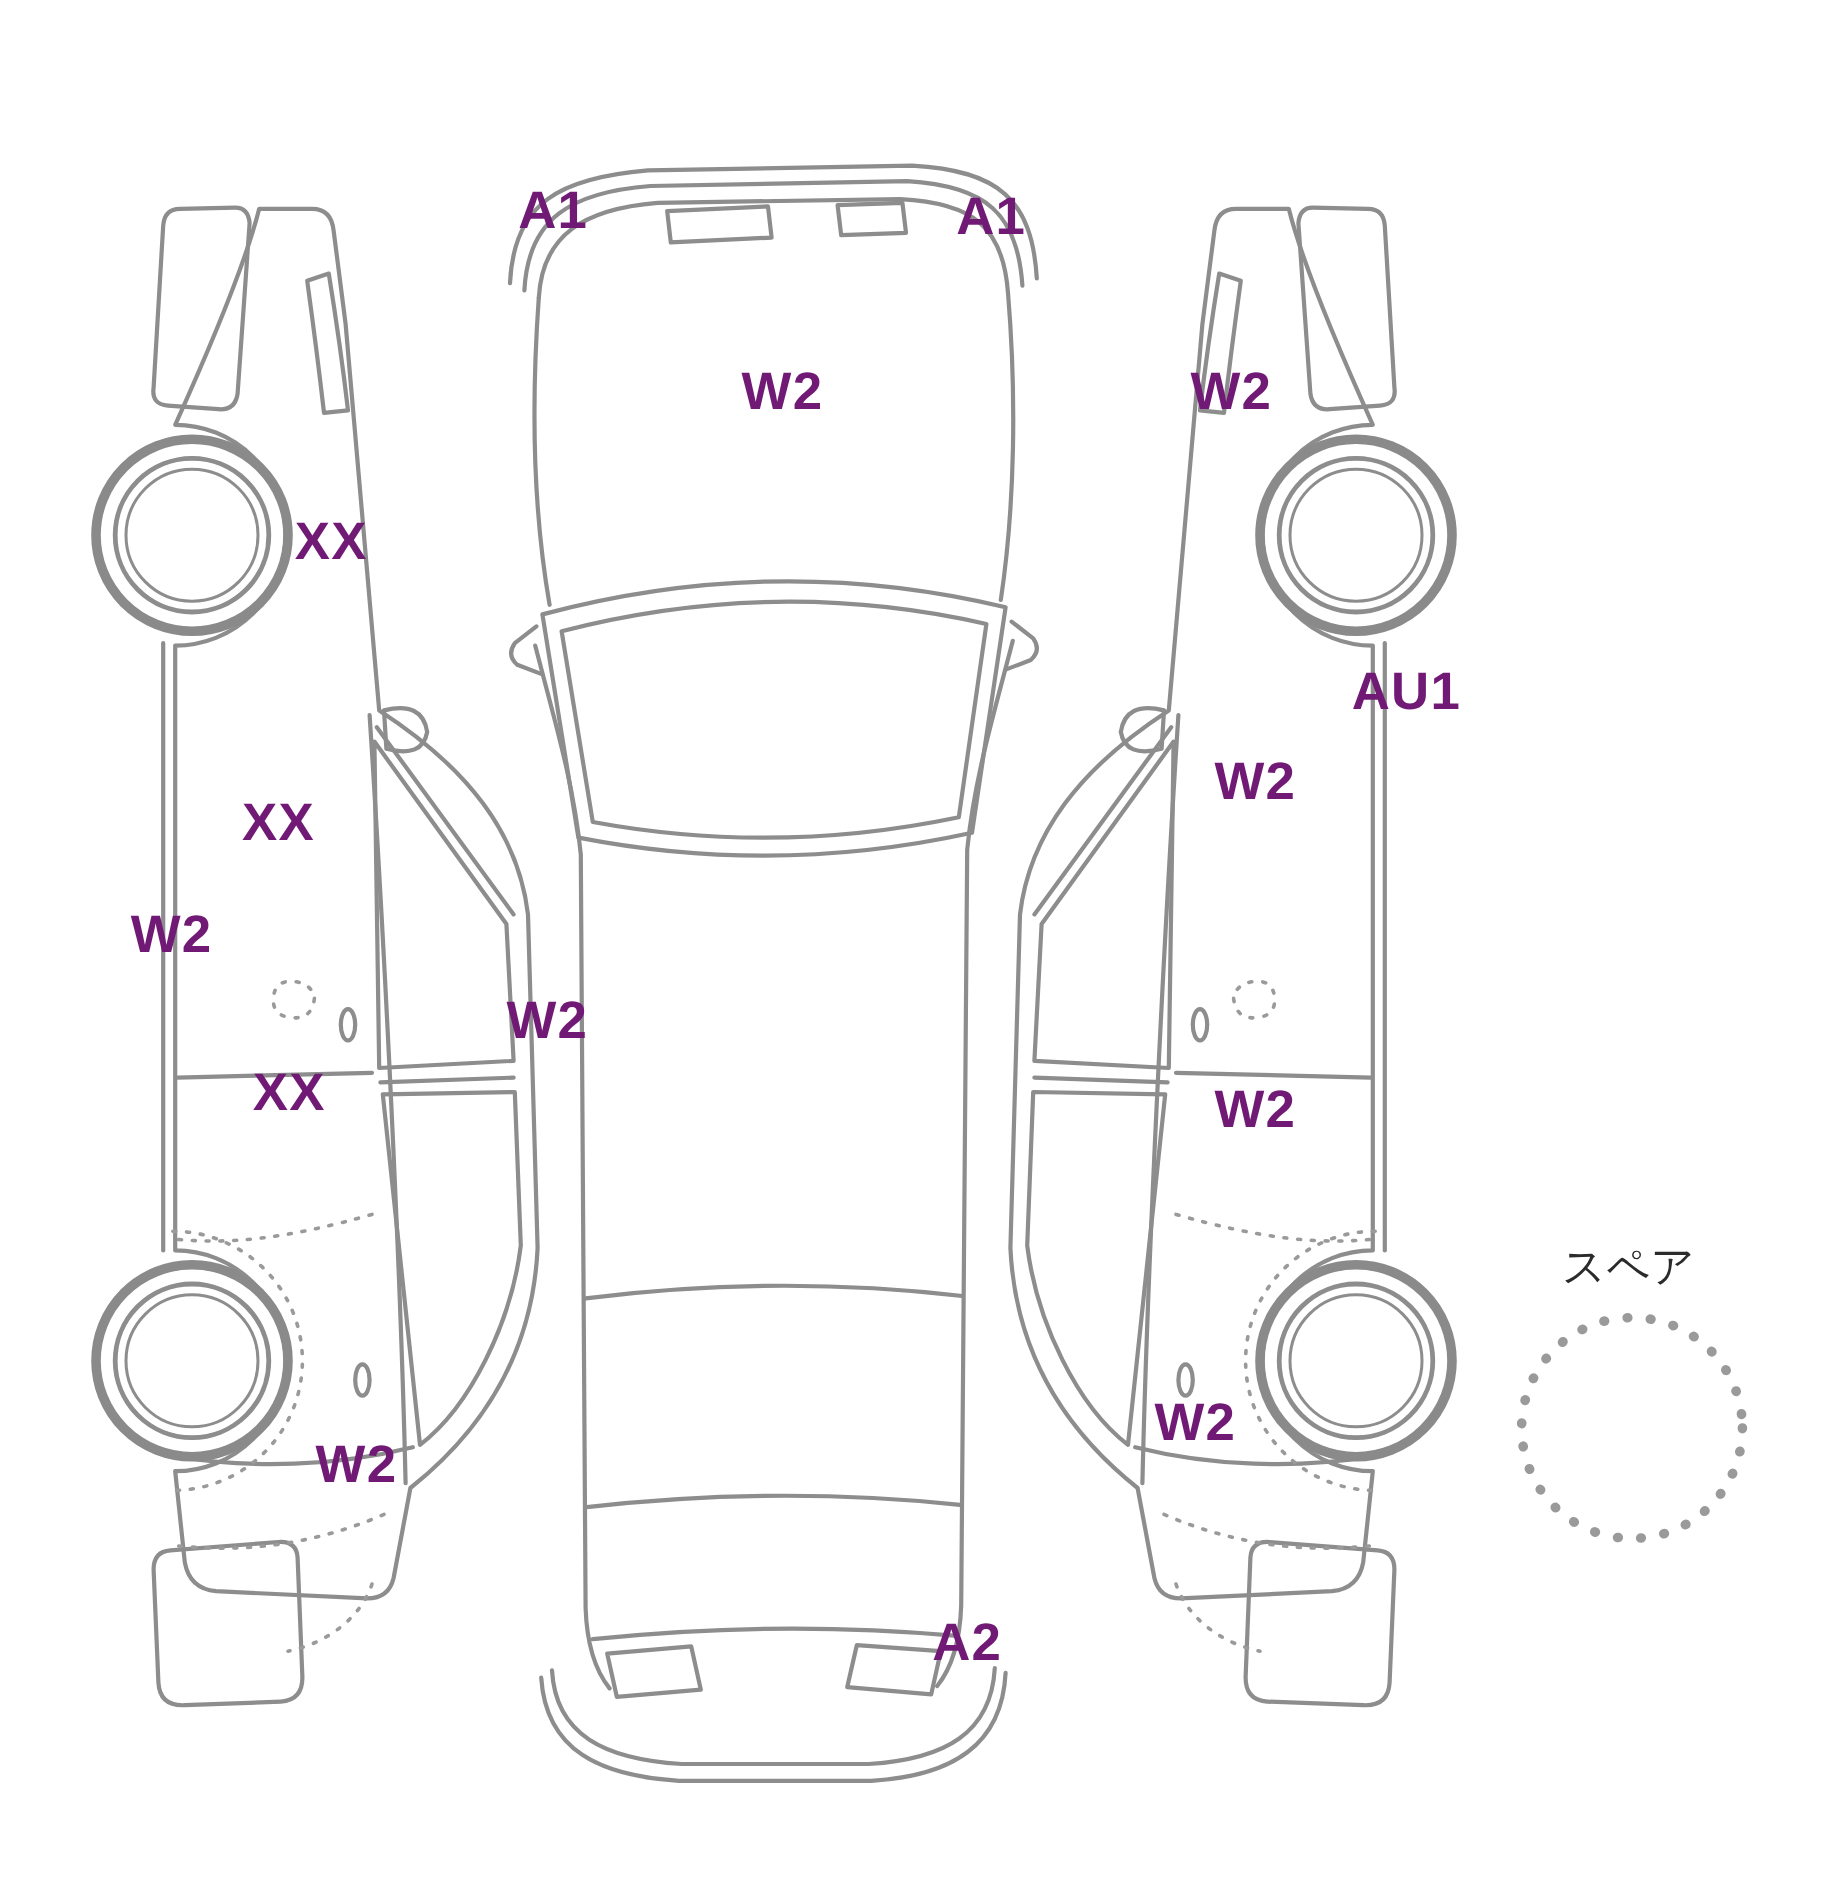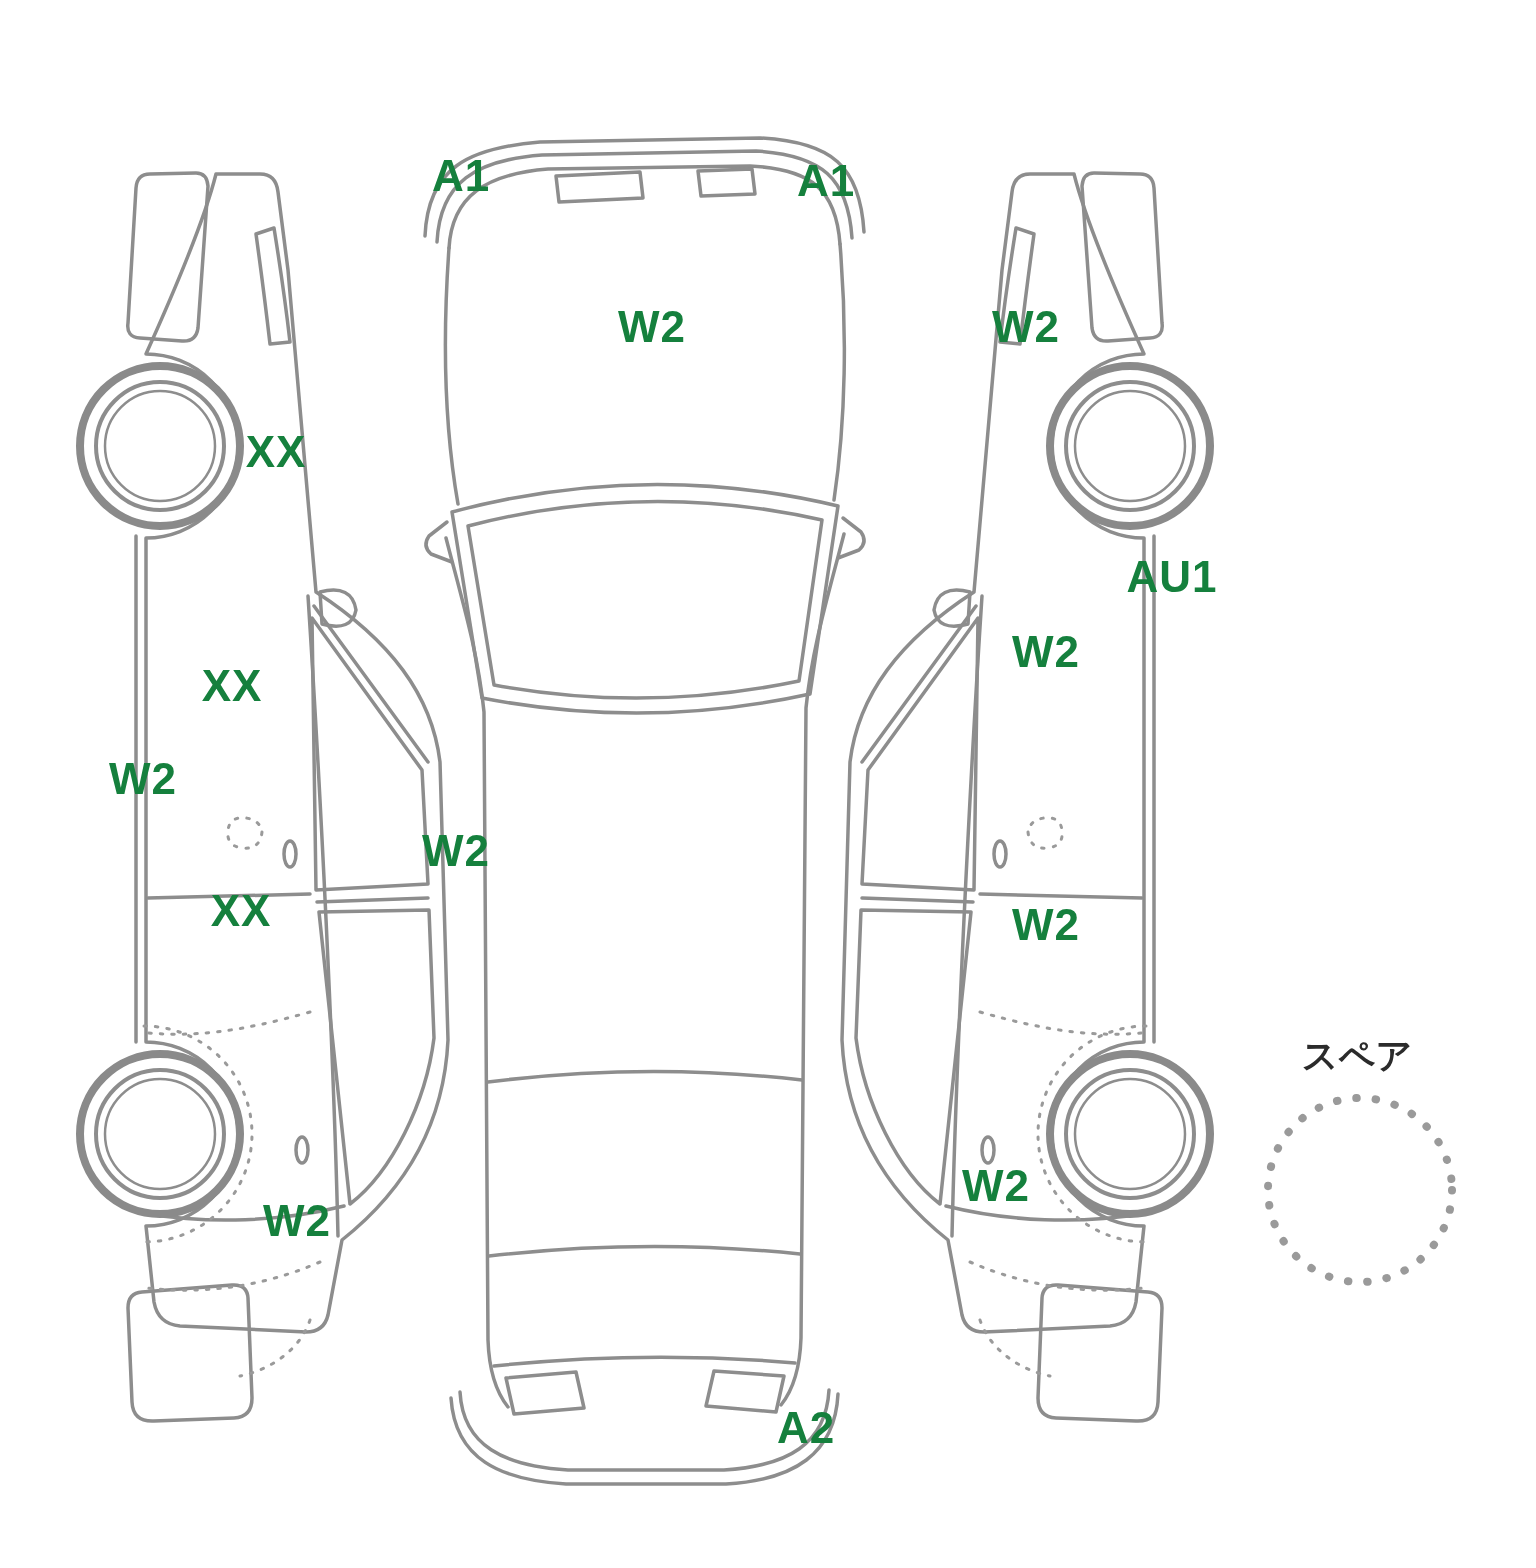--- a/index.html
+++ b/index.html
@@ -13,26 +13,26 @@
     fill:none; stroke:#8d8d8d; stroke-width:3.5;
     stroke-linecap:round; stroke-linejoin:round;
   }
   #car-svg .dots { stroke-dasharray:2.5 9; stroke-width:3; stroke:#9a9a9a; }
   #car-svg .tire  { stroke-width:8;   stroke:#8a8a8a; }
   #car-svg .rim   { stroke-width:4; }
   #car-svg .hub   { stroke-width:2.5; }
   #car-svg .spare-dots { stroke-dasharray:0.5 19; stroke-width:8; stroke-linecap:round; stroke:#9a9a9a; }
   .mark {
     position:absolute; transform:translate(-50%,-50%);
-    font-size:44px; font-weight:600; color:#15803d;
+    font-size:44px; font-weight:600; color:#701a75;
     letter-spacing:1px; white-space:nowrap;
   }
   .spare-label {
     position:absolute; transform:translate(-50%,-50%);
-    font-size:36px; font-weight:700; color:#2b2b2b; white-space:nowrap;
+    font-size:36px; font-weight:400; color:#2b2b2b; white-space:nowrap;
   }
 </style>
 </head>
 <body>
 
 <div class="stage">
 
   <svg id="car-svg" width="1536" height="1568" viewBox="0 0 1536 1568">
 
     <defs>
@@ -166,18 +166,18 @@
       <span class="mark" style="left: 276px; top: 452px;">XX</span>
       <span class="mark" style="left: 1172px; top: 577px; text-align: center;">AU1</span>
       <span class="mark" style="left: 232px; top: 686px;">XX</span>
       <span class="mark" style="left: 1046px; top: 652px;">W2</span>
       <span class="mark" style="left: 143px; top: 779px;">W2</span>
       <span class="mark" style="left: 456px; top: 851px;">W2</span>
       <span class="mark" style="left: 241px; top: 911px;">XX</span>
       <span class="mark" style="left: 1046px; top: 925px;">W2</span>
       <span class="mark" style="left: 996px; top: 1186px;">W2</span>
       <span class="mark" style="left: 297px; top: 1221px;">W2</span>
-      <span class="mark" style="left: 806px; top: 1428px;">A2</span>
+      <span class="mark" style="left: 806px; top: 1369px;">A2</span>
     </div>
 
   <span class="spare-label" style="left: 1357px; top: 1056px;">スペア</span>
 
 </div>
 
 </body></html>

